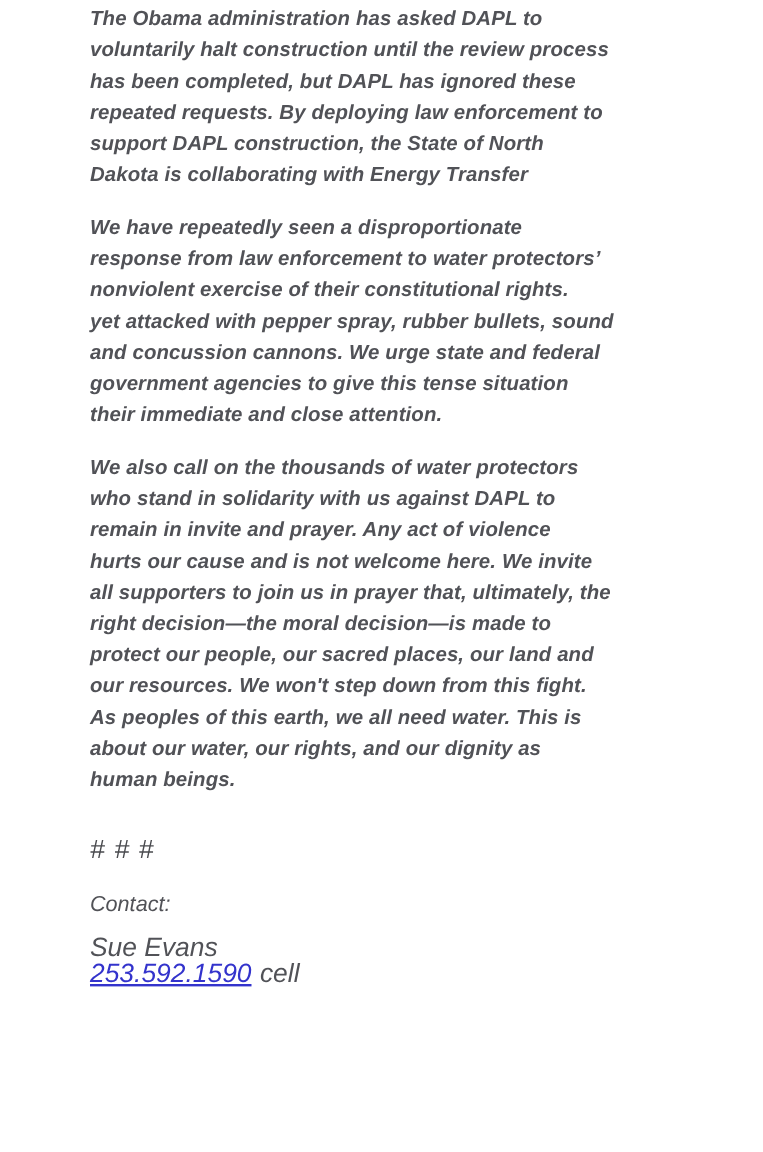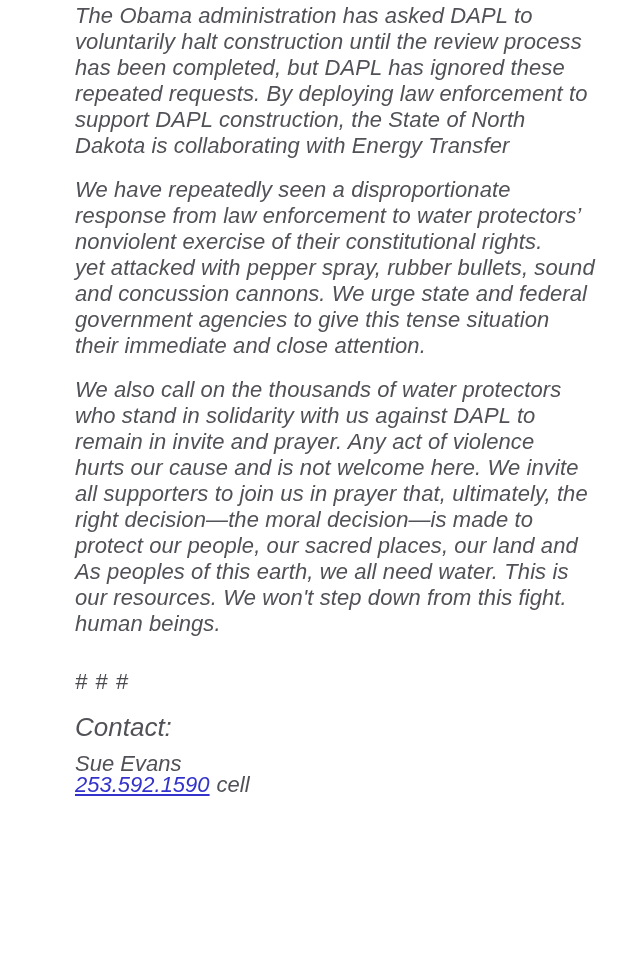--- a/index.html
+++ b/index.html
@@ -15,37 +15,38 @@
     font-style: italic;
     color: #515257;
   }
   .page {
     box-sizing: border-box;
     width: 636px;
     height: 960px;
     padding: 3px 10px 0 75px;
   }
   .para {
-    font-size: 22px;
+    font-size: 17px;
     line-height: 26px;
     margin: 0 0 18px 0;
     letter-spacing: 0.1px;
+    font-weight: bold;
   }
   .para .line {
     white-space: nowrap;
   }
   .end-marker {
     font-size: 22px;
     line-height: 26px;
     margin-top: 32px;
     color: #4a4b4f;
     letter-spacing: 1px;
   }
   .contact-label {
-    font-size: 26px;
+    font-size: 18px;
     line-height: 26px;
     margin-top: 19px;
   }
   .signature {
     margin-top: 13px;
     font-size: 22px;
     line-height: 21px;
   }
   .signature .name {
     white-space: nowrap;
@@ -88,22 +89,23 @@
     </div>
 
   <div class="para">
       <div class="line">We also call on the thousands of water protectors</div>
       <div class="line">who stand in solidarity with us against DAPL to</div>
       <div class="line">remain in invite and prayer. Any act of violence</div>
       <div class="line">hurts our cause and is not welcome here. We invite</div>
       <div class="line">all supporters to join us in prayer that, ultimately, the</div>
       <div class="line">right decision—the moral decision—is made to</div>
       <div class="line">protect our people, our sacred places, our land and</div>
+      <div class="line">our resources. We won't step down from this fight.</div>
       <div class="line">As peoples of this earth, we all need water. This is</div>
-      <div class="line">our resources. We won't step down from this fight.</div>
+      <div class="line">about our water, our rights, and our dignity as</div>
       <div class="line">human beings.</div>
     </div>
 
   <div class="end-marker"># # #</div>
 
   <div class="contact-label">Contact:</div>
 
   <div class="signature">
     <div class="name">Sue Evans</div>
     <div class="phone-line">

